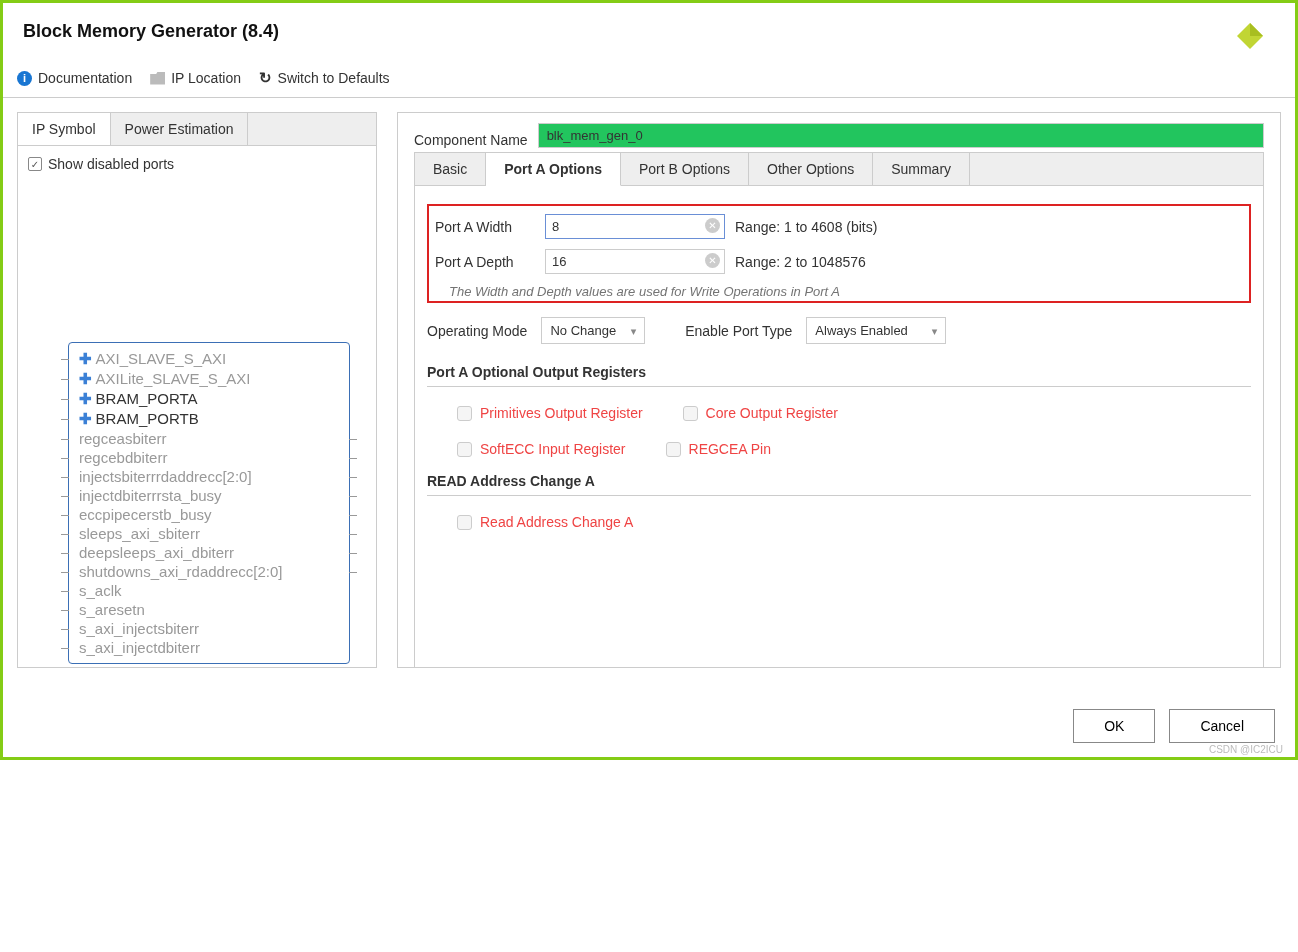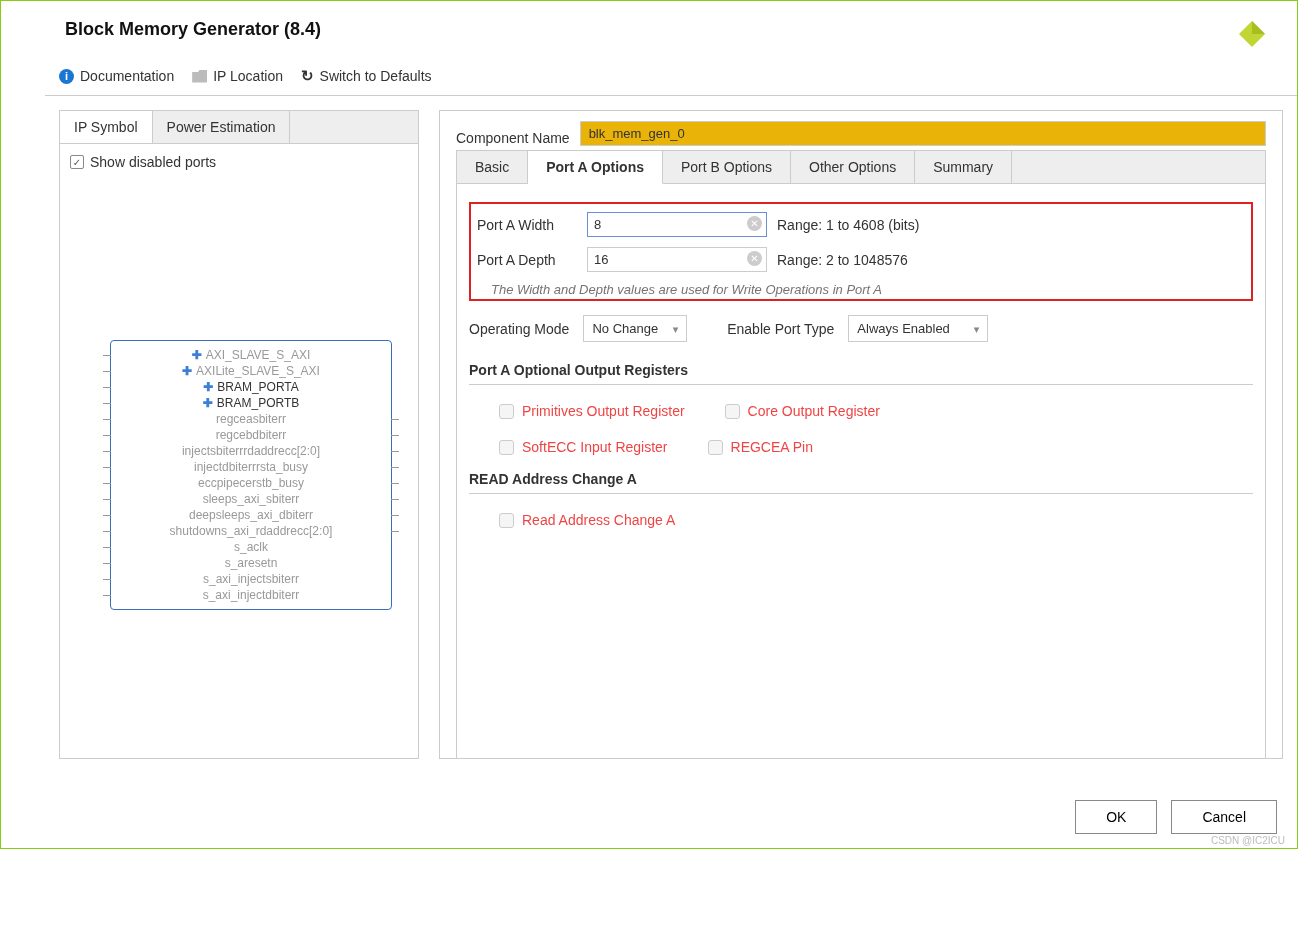--- a/index.html
+++ b/index.html
@@ -1,44 +1,44 @@
 <!DOCTYPE html>
 <html><head>
 <meta charset="utf-8">
 <style>
 * { box-sizing: border-box; margin: 0; padding: 0; }
 body { font-family: Arial, Helvetica, sans-serif; font-size: 13px; color: #333; background: #fff; }
-.dialog { width: 1298px; height: 849px; position: relative; border: 1px solid #84cc16; padding-left: 44px; }
+.dialog { width: 1298px; height: 760px; position: relative; border: 3px solid #84cc16; }
 .header { padding: 18px 20px 12px; display: flex; justify-content: space-between; align-items: flex-start; }
 .header h1 { font-size: 18px; font-weight: bold; color: #111; }
 .logo { width: 30px; height: 30px; margin-right: 10px; }
 .toolbar { padding: 6px 14px 10px; border-bottom: 1px solid #ccc; display: flex; gap: 18px; align-items: center; font-size: 14px; }
 .toolbar-item { display: inline-flex; align-items: center; gap: 6px; cursor: pointer; }
 .icon-info { width:15px; height:15px; border-radius:50%; background:#1976d2; color:#fff; text-align:center; font-size:11px; font-weight:bold; line-height:15px; }
 .icon-folder { width:15px; height:13px; background:#bbb; clip-path: polygon(0 20%, 40% 20%, 50% 0, 100% 0, 100% 100%, 0 100%); }
 .icon-refresh { display:inline-block; font-size:15px; font-weight:bold; color:#333; }
 .body { display:flex; padding: 14px; gap: 20px; height: calc(100% - 170px); }
 .left-panel { width: 360px; border:1px solid #ccc; display:flex; flex-direction:column; }
 .left-tabs { display:flex; border-bottom:1px solid #ccc; background:#eee; }
 .left-tab { padding: 8px 14px; font-size:14px; border-right:1px solid #ccc; cursor:pointer; }
 .left-tab.active { background:#fff; font-weight:normal; }
 .left-body { padding: 10px; flex:1; }
 .chk-row { display:flex; align-items:center; gap:6px; font-size:14px; }
 .chk { width:14px; height:14px; border:1px solid #888; border-radius:2px; display:inline-flex; align-items:center; justify-content:center; font-size:10px; color:#555; }
 .ip-block { margin:170px 16px 0 40px; border:1px solid #3b6fb5; border-radius:4px; padding:6px 0; background:#fff; position:relative; }
-.ip-row { display:flex; justify-content:center; padding:1px 10px; font-size:12px; color:#999; position:relative; }
+.ip-row { display:flex; justify-content:flex-start; padding:1px 10px; font-size:15px; color:#999; position:relative; }
 .ip-row .plus { color:#3b80d6; font-weight:bold; margin-right:4px; }
 .ip-row.active { color:#333; }
 .ip-row::before, .ip-row::after { content:""; position:absolute; top:50%; width:8px; height:1px; background:#999; }
 .ip-row::before { left:-8px; }
 .ip-row::after { right:-8px; }
 .ip-row.noline-r::after { display:none; }
 .right-panel { flex:1; border:1px solid #ccc; padding: 10px 16px 16px; overflow:hidden; }
 .comp-row { display:flex; align-items:flex-end; gap:10px; margin-bottom:4px; font-size:14px; }
-.comp-input { flex:1; border:1px solid #ccc; background:#eab308; padding:4px 8px; font-size:13px; }
+.comp-input { flex:1; border:1px solid #ccc; background:#22c55e; padding:4px 8px; font-size:13px; }
 .main-tabs { display:flex; border:1px solid #ccc; border-bottom:none; background:#eee; }
 .main-tab { padding:8px 18px; font-size:14px; border-right:1px solid #ccc; cursor:pointer; }
 .main-tab.active { background:#fff; font-weight:bold; border-bottom:1px solid #fff; margin-bottom:-1px; }
 .main-body { border:1px solid #ccc; border-top:1px solid #ccc; padding:18px 12px; height:640px; }
 .section-title { font-weight:bold; font-size:14px; padding-bottom:6px; border-bottom:1px solid #ccc; margin-bottom:14px; }
 .highlight-box { border:2px solid #d22; padding:8px 6px 2px; margin-bottom:6px; }
 .field-row { display:flex; align-items:center; gap:10px; margin-bottom:10px; font-size:14px; }
 .field-label { width:100px; }
 .field-input { width:180px; border:1px solid #6a8fd6; padding:4px 6px; font-size:13px; position:relative; }
 .field-input.plain { border:1px solid #ccc; }

